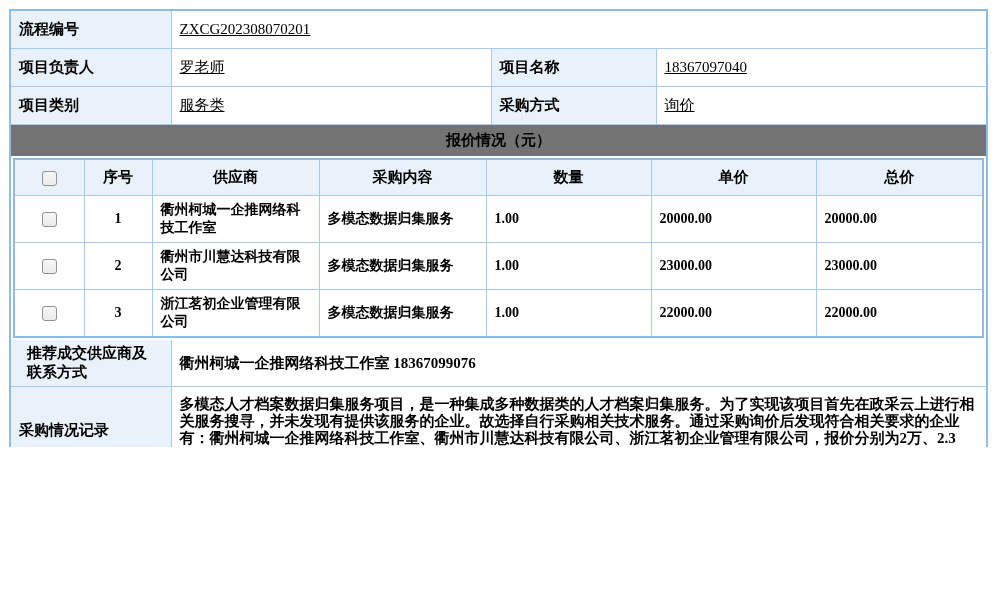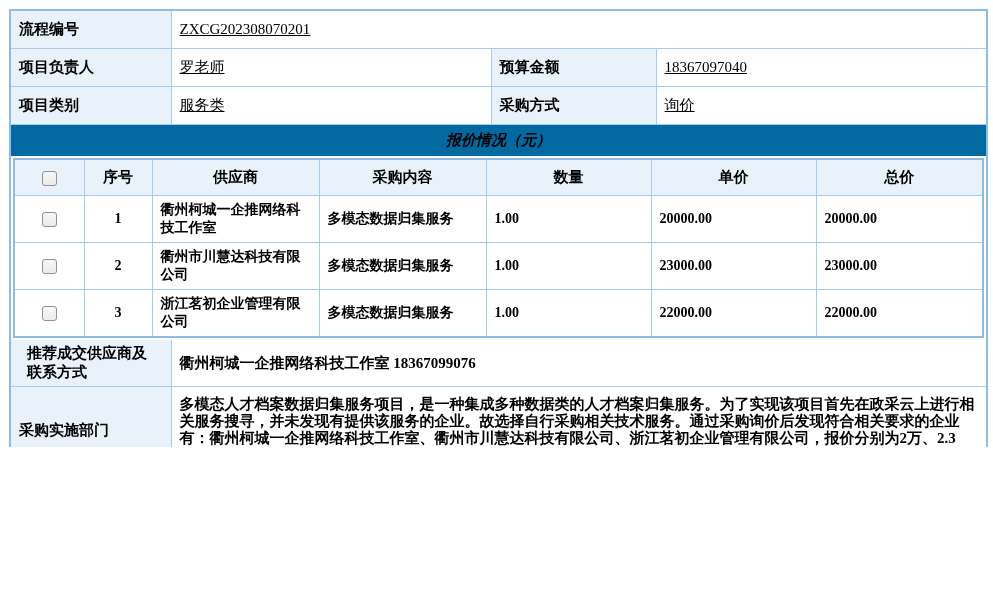--- a/index.html
+++ b/index.html
@@ -33,22 +33,21 @@
     background: #e9f2fa;
     font-weight: bold;
   }
   td.val { font-weight: normal; background: #fff; text-decoration: underline; }
   td.val-b { font-weight: bold; background: #fff; }
   tr.banner td {
     border-bottom: none;
     text-align: center;
     font-weight: bold;
     padding: 6px 8px;
-    background: #0369a1;
-    font-style: italic;
+    background: #737373;
   }
   tr.quote-row td {
     border-top: none; border-bottom: none;
     padding: 2px;
     background: #fff;
     margin-left: 48px;
   }
   table.quote {
     border-collapse: collapse;
     table-layout: fixed;
@@ -105,21 +104,21 @@
         <tr>
       <th class="lbl">流程编号</th>
       <td class="val" colspan="3">ZXCG202308070201</td>
     </tr>
 
 
 
     <tr>
       <th class="lbl">项目负责人</th>
       <td class="val">罗老师</td>
-      <th class="lbl">预算金额</th>
+      <th class="lbl">项目名称</th>
       <td class="val">18367097040</td>
     </tr>
 
     <tr>
       <th class="lbl">项目类别</th>
       <td class="val">服务类</td>
       <th class="lbl">采购方式</th>
       <td class="val">询价</td>
     </tr>
 
@@ -180,21 +179,21 @@
             </table>
       </td>
     </tr>
 
     <tr>
       <th class="lbl" style="border-top:none; padding:4px 16px;">推荐成交供应商及联系方式</th>
       <td class="val-b" style="border-top:none;" colspan="3">衢州柯城一企推网络科技工作室 18367099076</td>
     </tr>
 
     <tr>
-      <th class="lbl">采购实施部门</th>
+      <th class="lbl">采购情况记录</th>
       <td class="record" colspan="3">多模态人才档案数据归集服务项目，是一种集成多种数据类的人才档案归集服务。为了实现该项目首先在政采云上进行相关服务搜寻，并未发现有提供该服务的企业。故选择自行采购相关技术服务。通过采购询价后发现符合相关要求的企业有：衢州柯城一企推网络科技工作室、衢州市川慧达科技有限公司、浙江茗初企业管理有限公司，报价分别为2万、2.3万、2.2万。</td>
     </tr>
 
     <tr>
       <th class="lbl" style="padding:6px 8px;">采购人员</th>
       <td class="val-b" style="padding:6px 8px;">徐峰</td>
       <th class="lbl" style="padding:6px 8px;">采购日期</th>
       <td class="val-b" style="padding:6px 8px;">2023-07-20</td>
     </tr>
 

